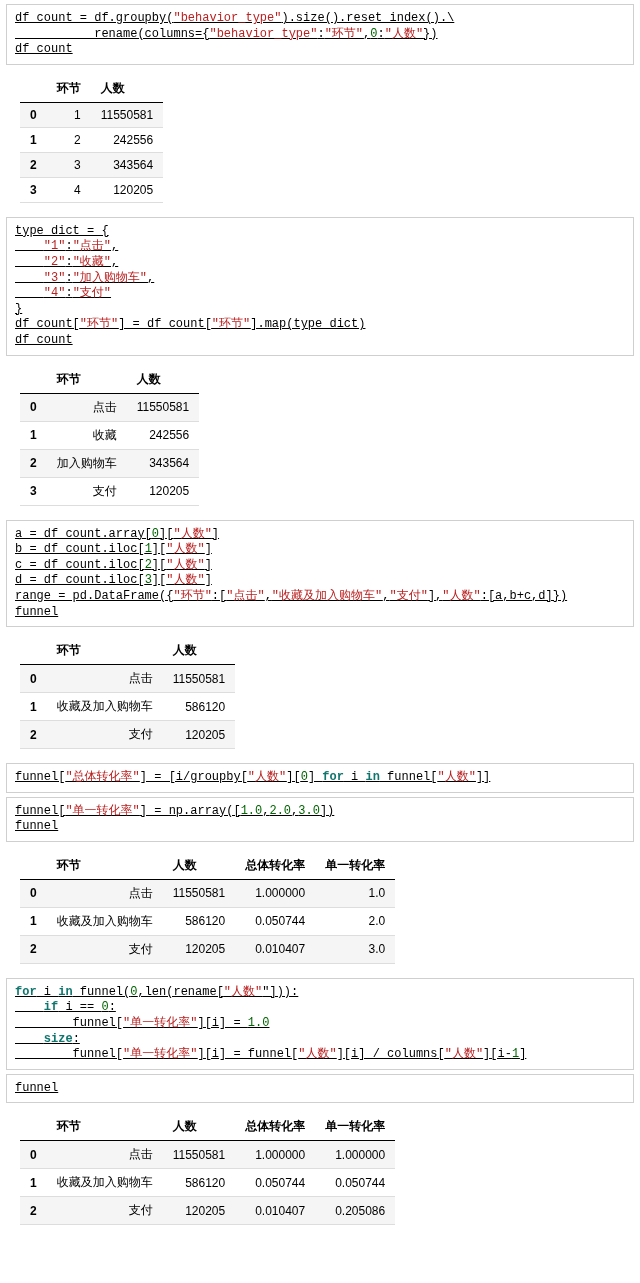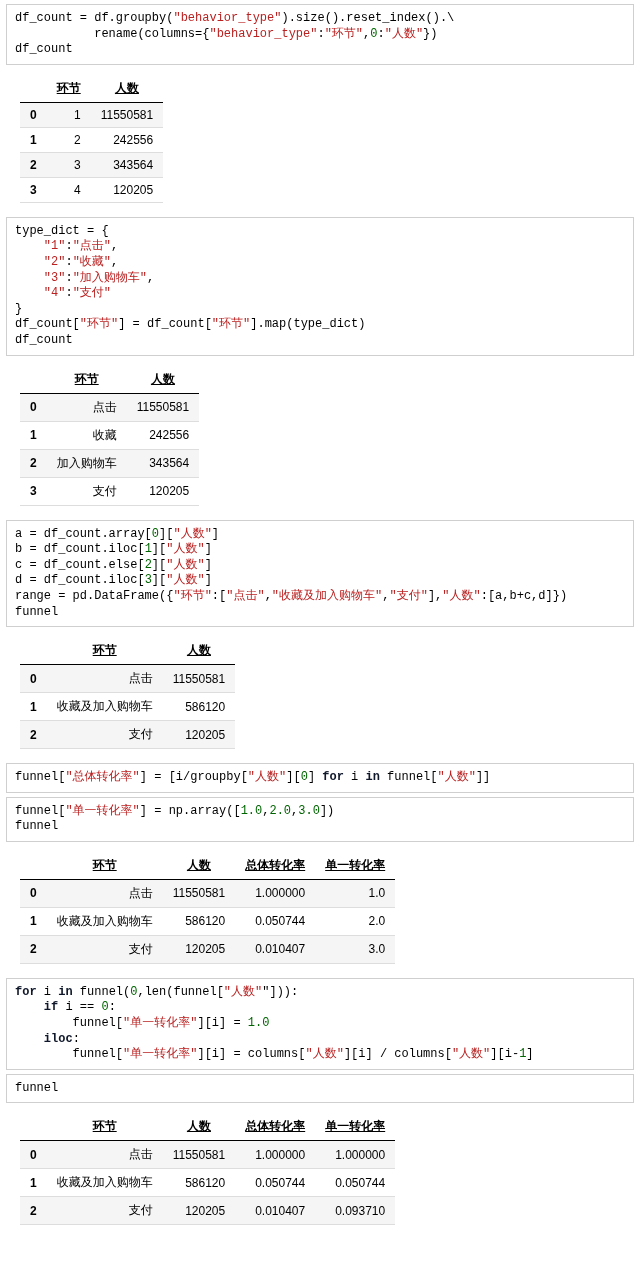--- a/index.html
+++ b/index.html
@@ -7,44 +7,44 @@
   background:#fff;
   font-family:"Helvetica Neue",Arial,sans-serif;
   font-size:12px;
   color:#000;
   width:640px;
 }
 .cell{
   border:1px solid #cfcfcf;
   margin:4px 6px;
   padding:6px 8px;
+  text-decoration:underline;
 }
 pre{
   margin:0;
   font-family:Consolas,"Courier New",monospace;
   font-size:12px;
   line-height:1.3;
   white-space:pre;
 }
 .str{color:#BA2121;}
 .num{color:#006400;}
-.kw{color:#0f172a;font-weight:bold;}
+.kw{color:#0f766e;font-weight:bold;}
 .out{
   margin:10px 6px 14px 20px;
 }
 table.df{
   border-collapse:collapse;
   font-size:12px;
 }
 table.df th{
-  text-align:center;
+  text-align:left;
   font-weight:bold;
   padding:5px 10px;
   border-bottom:1px solid #000;
-  text-decoration:underline;
 }
 table.df td{
   text-align:right;
   padding:5px 10px;
   border-bottom:1px solid #ddd;
 }
 table.df td.idx{
   font-weight:bold;
 }
 table.df tr.even td{
@@ -131,21 +131,21 @@
           <td class="">支付</td>
           <td class="">120205</td>
         </tr>
       </tbody>
     </table>
 </div>
 
 <div class="cell">
 <pre><span>a = df_count.array[</span><span class="num">0</span><span>][</span><span class="str">"人数"</span><span>]</span>
 <span>b = df_count.iloc[</span><span class="num">1</span><span>][</span><span class="str">"人数"</span><span>]</span>
-<span>c = df_count.else[</span><span class="num">2</span><span>][</span><span class="str">"人数"</span><span>]</span>
+<span>c = df_count.iloc[</span><span class="num">2</span><span>][</span><span class="str">"人数"</span><span>]</span>
 <span>d = df_count.iloc[</span><span class="num">3</span><span>][</span><span class="str">"人数"</span><span>]</span>
 <span>range = pd.DataFrame({</span><span class="str">"环节"</span><span>:[</span><span class="str">"点击"</span><span>,</span><span class="str">"收藏及加入购物车"</span><span>,</span><span class="str">"支付"</span><span>],</span><span class="str">"人数"</span><span>:[a,b+c,d]})</span>
 <span>funnel</span></pre>
 </div>
 
 <div class="out">
 <table class="df" id="t3">
       <tbody>
         <tr>
           <th></th>
@@ -209,25 +209,25 @@
           <td class="">支付</td>
           <td class="">120205</td>
           <td class="">0.010407</td>
           <td class="">3.0</td>
         </tr>
       </tbody>
     </table>
 </div>
 
 <div class="cell">
-<pre><span class="kw">for</span><span> i </span><span class="kw">in</span><span> funnel(</span><span class="num">0</span><span>,len(funnel[</span><span class="str">"人数"</span><span>"])):</span>
+<pre><span class="kw">for</span><span> i </span><span class="kw">in</span><span> funnel(</span><span class="num">0</span><span>,len(rename[</span><span class="str">"人数"</span><span>"])):</span>
 <span>    </span><span class="kw">if</span><span> i == </span><span class="num">0</span><span>:</span>
 <span>        funnel[</span><span class="str">"单一转化率"</span><span>][i] = </span><span class="num">1.0</span>
-<span>    </span><span class="kw">iloc</span><span>:</span>
-<span>        funnel[</span><span class="str">"单一转化率"</span><span>][i] = columns[</span><span class="str">"人数"</span><span>][i] / columns[</span><span class="str">"人数"</span><span>][i-</span><span class="num">1</span><span>]</span></pre>
+<span>    </span><span class="kw">size</span><span>:</span>
+<span>        funnel[</span><span class="str">"单一转化率"</span><span>][i] = funnel[</span><span class="str">"人数"</span><span>][i] / columns[</span><span class="str">"人数"</span><span>][i-</span><span class="num">1</span><span>]</span></pre>
 </div>
 
 <div class="cell">
 <pre><span>funnel</span></pre>
 </div>
 
 <div class="out">
 <table class="df" id="t5">
       <tbody>
         <tr>
@@ -249,17 +249,17 @@
           <td class="">收藏及加入购物车</td>
           <td class="">586120</td>
           <td class="">0.050744</td>
           <td class="">0.050744</td>
         </tr>
         <tr class="even">
           <td class="idx">2</td>
           <td class="">支付</td>
           <td class="">120205</td>
           <td class="">0.010407</td>
-          <td class="">0.093710</td>
+          <td class="">0.205086</td>
         </tr>
       </tbody>
     </table>
 </div>
 
 </body></html>

